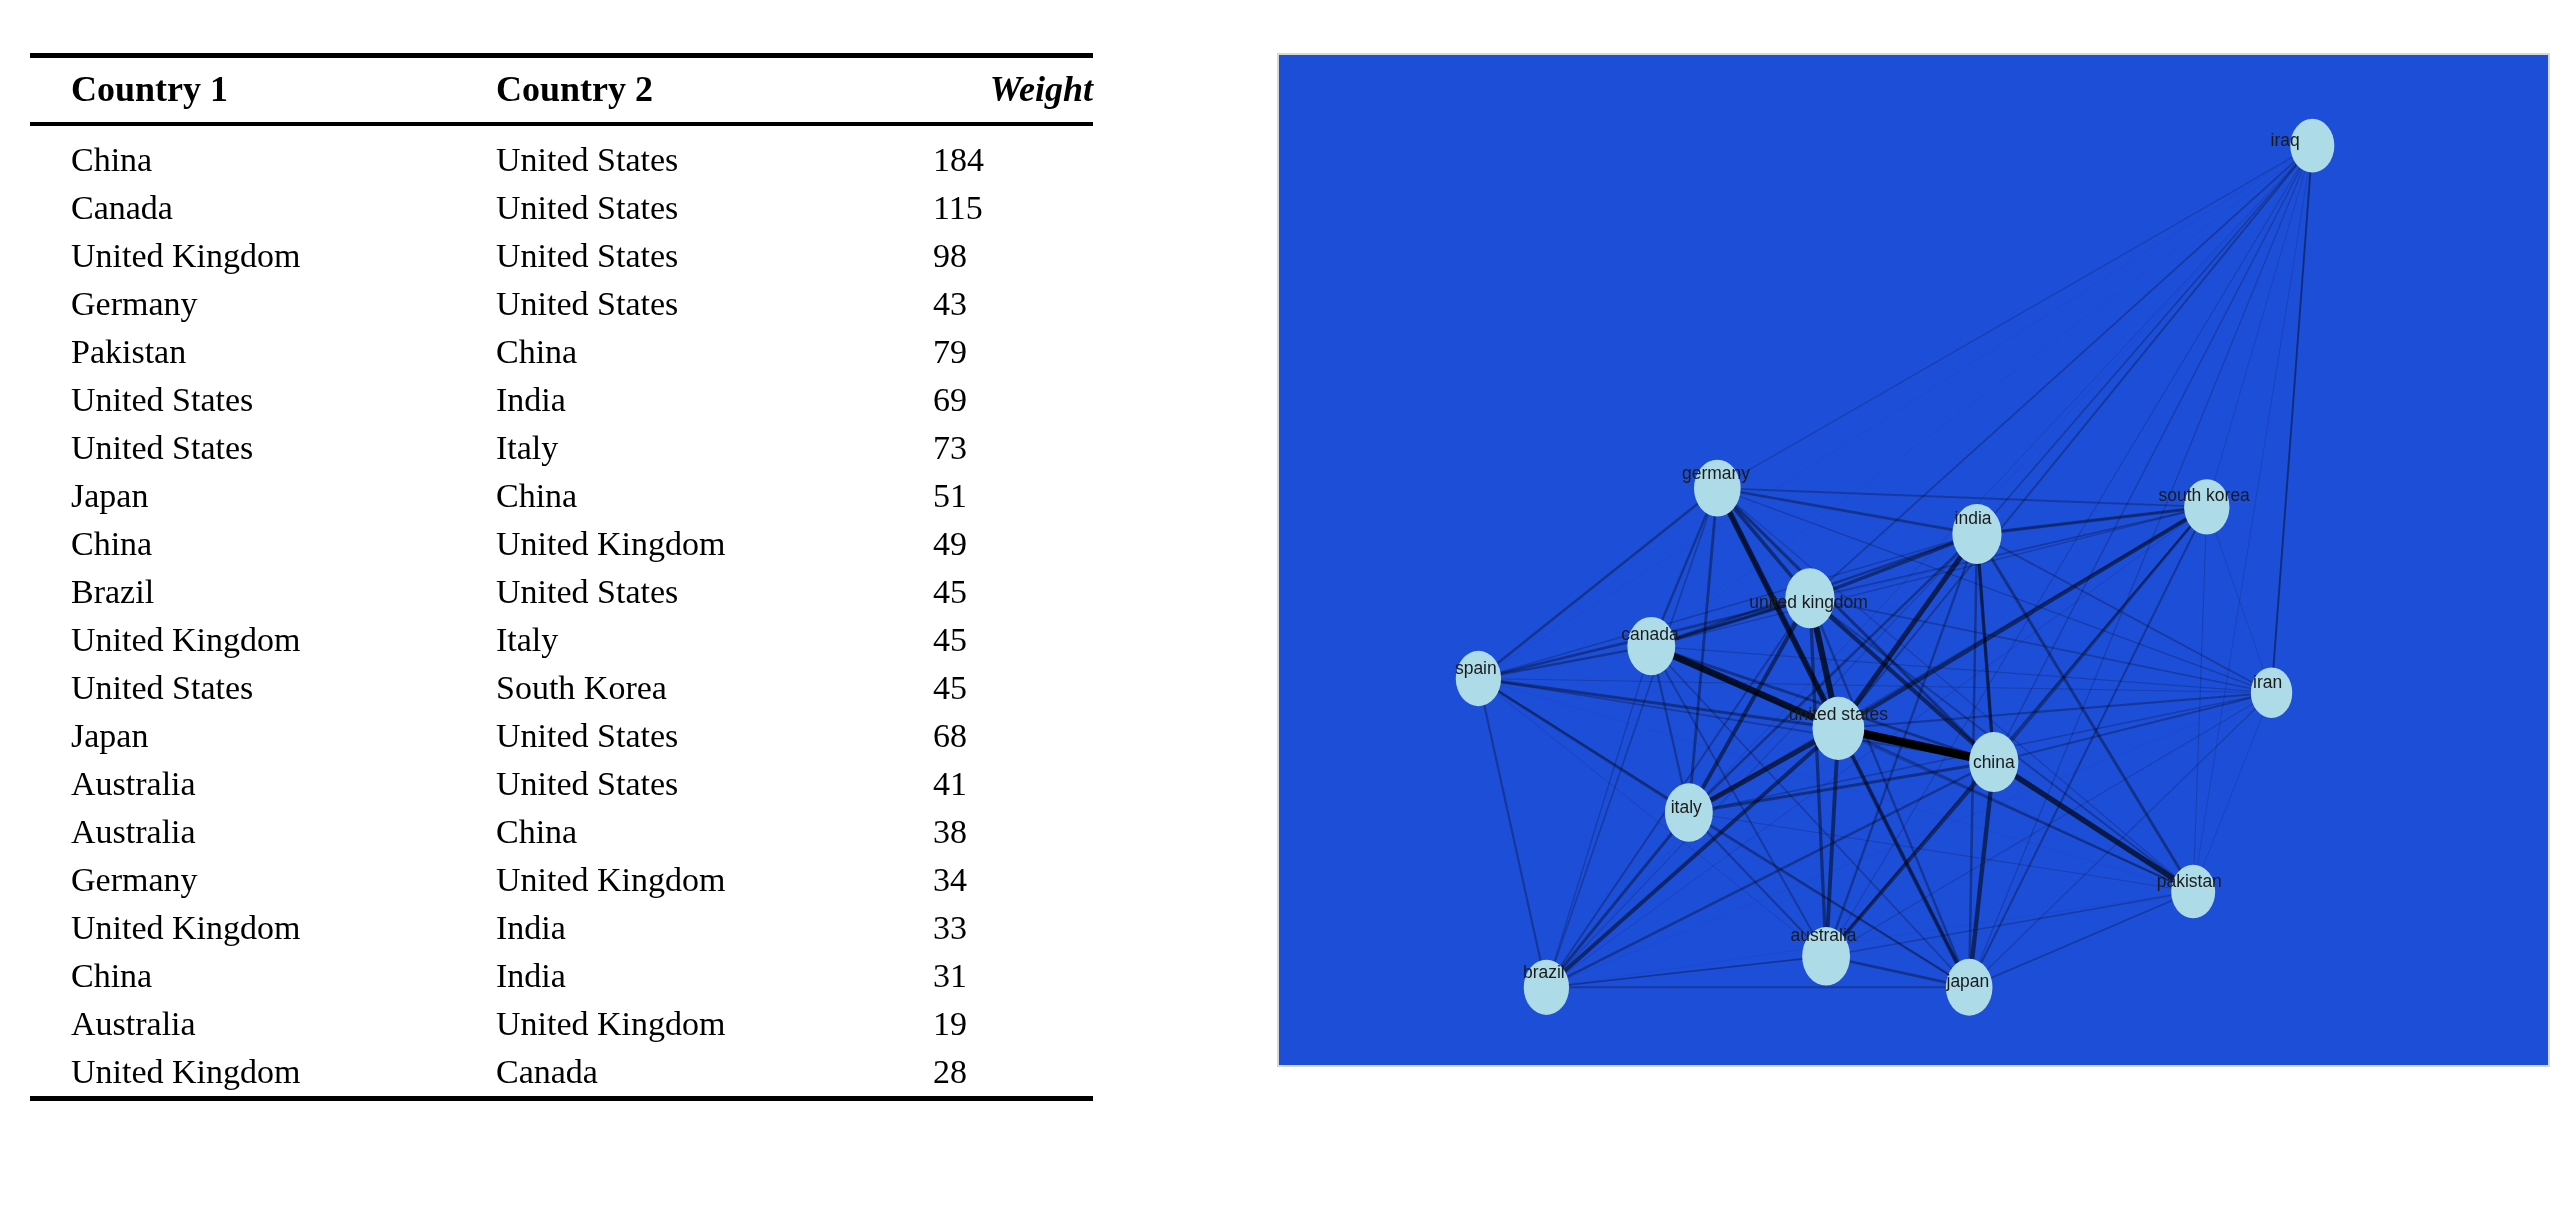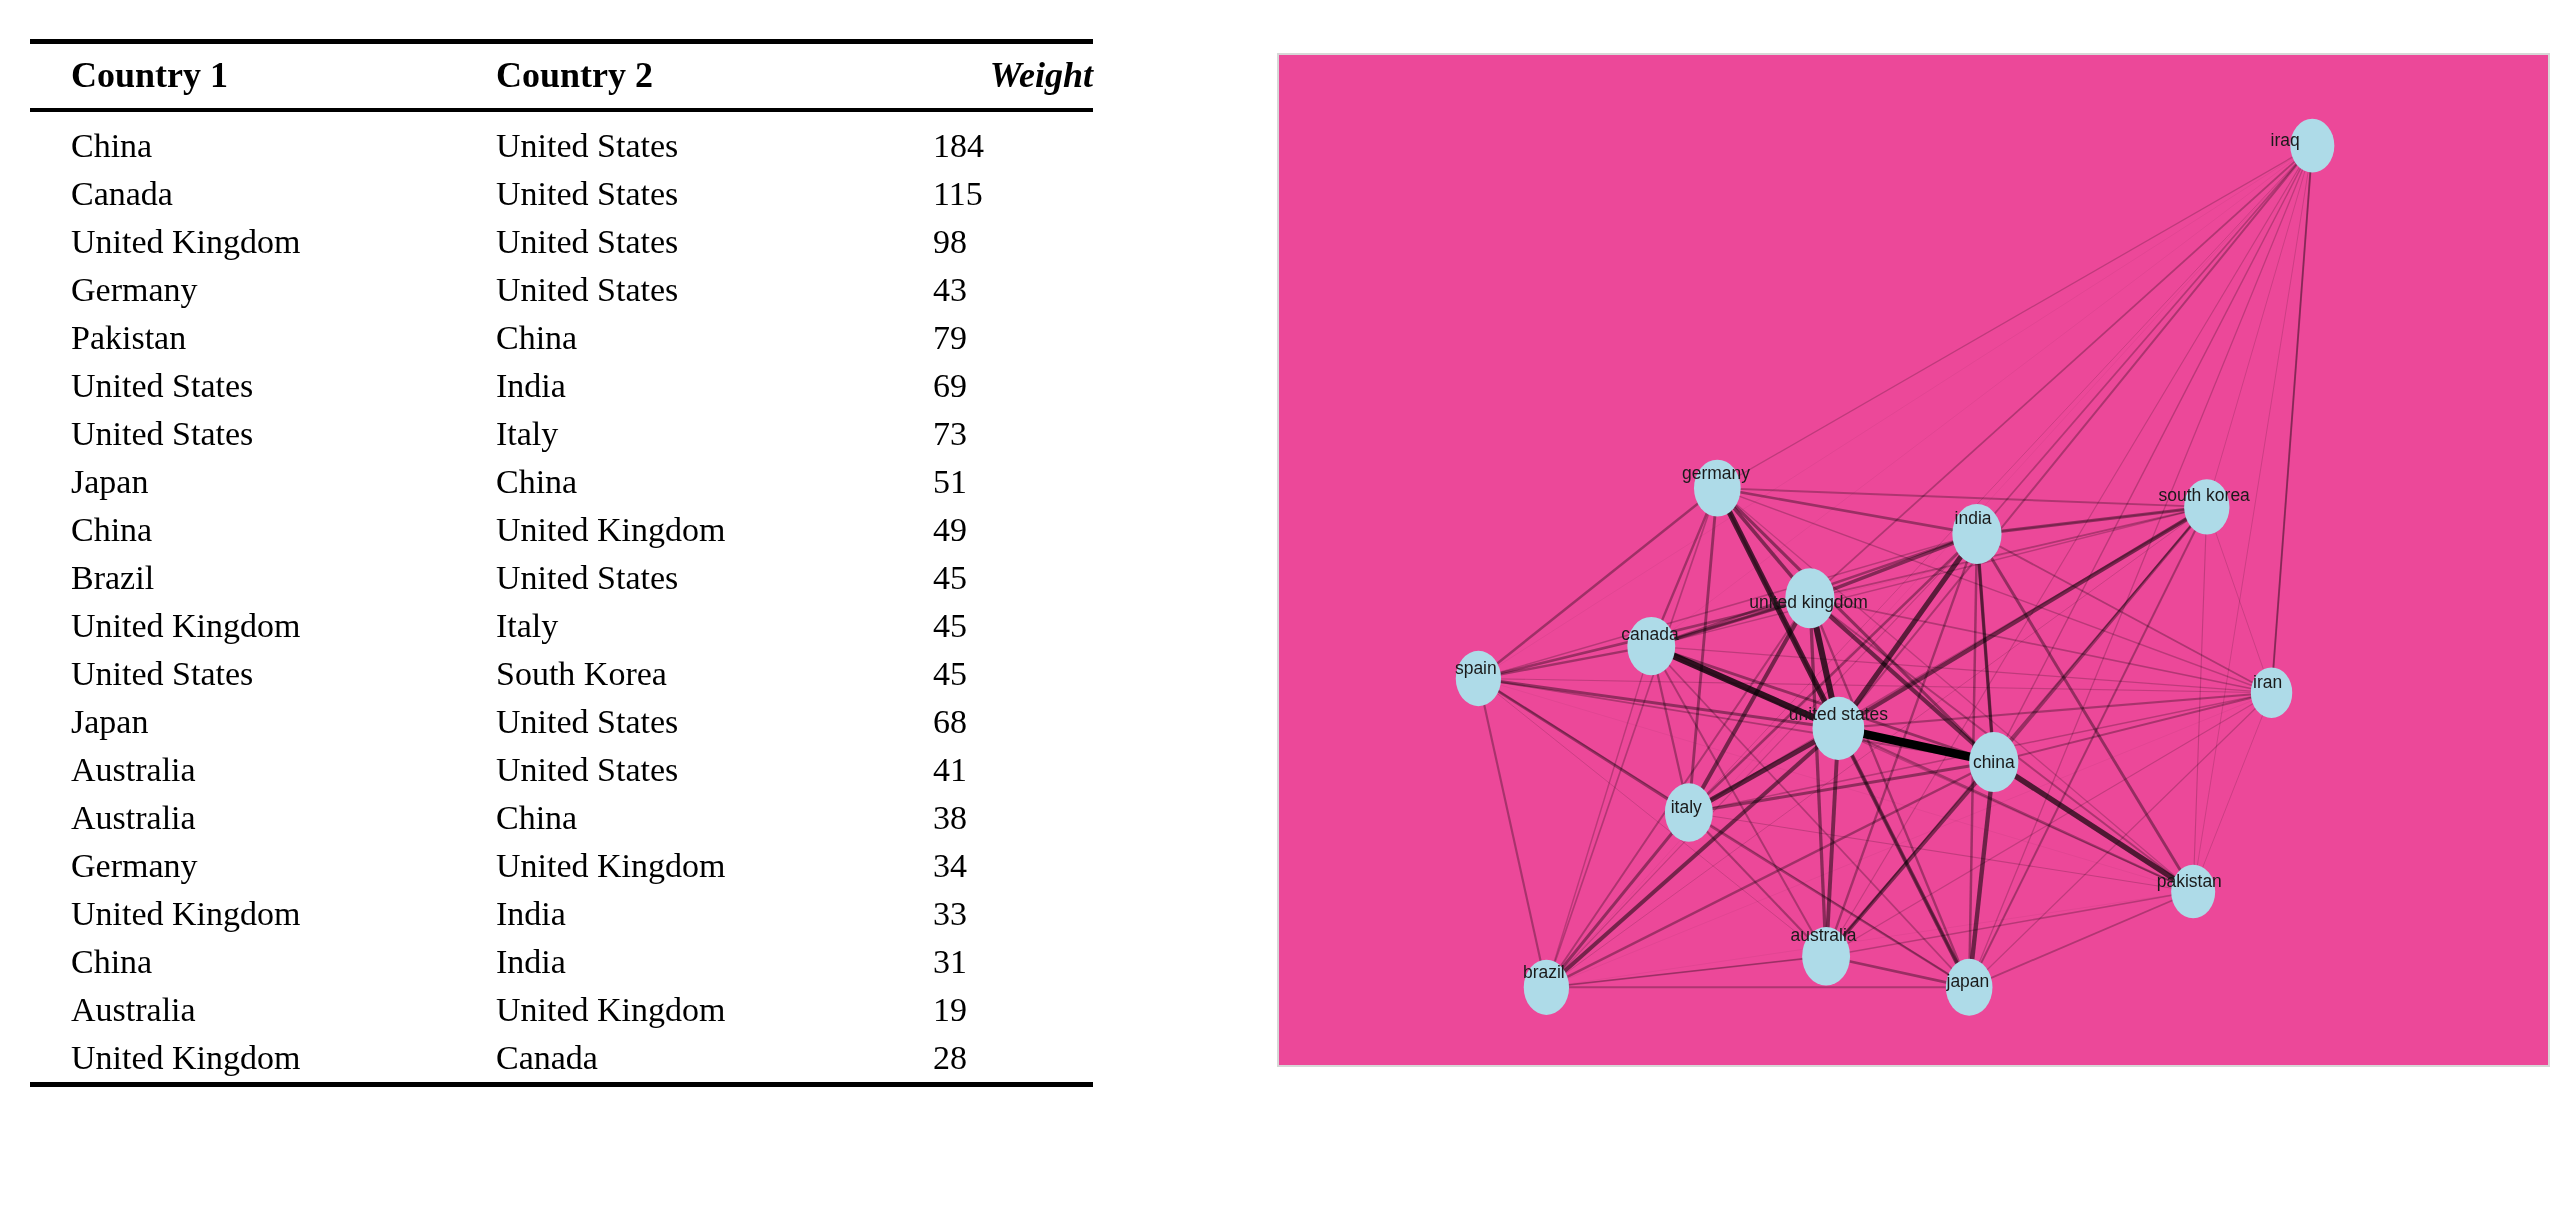--- a/index.html
+++ b/index.html
@@ -12,21 +12,21 @@
     height: 1229px;
     position: relative;
     overflow: hidden;
     font-family: "Liberation Serif", serif;
   }
 
   
   #table-panel {
     position: absolute;
     left: 30px;
-    top: 39px;
+    top: 53px;
     width: 1063px;
   }
   table.edge-table {
     border-collapse: collapse;
     width: 1063px;
     font-family: "Liberation Serif", serif;
   }
   table.edge-table thead th {
     font-size: 36px;
     font-weight: bold;
@@ -64,21 +64,21 @@
   th.col-c1 { padding-left: 41px !important; }
   th.col-w  { text-align: right !important; font-style: italic; }
 
   
   #graph-panel {
     position: absolute;
     left: 1277px;
     top: 53px;
     width: 1273px;
     height: 1014px;
-    background: #ec4899;
+    background: #1d4ed8;
     border: 2.3px solid #d7d7d7;
     box-sizing: border-box;
   }
   #graph-svg {
     display: block;
     width: 100%;
     height: 100%;
   }
   .node-ellipse {
     stroke: none;

